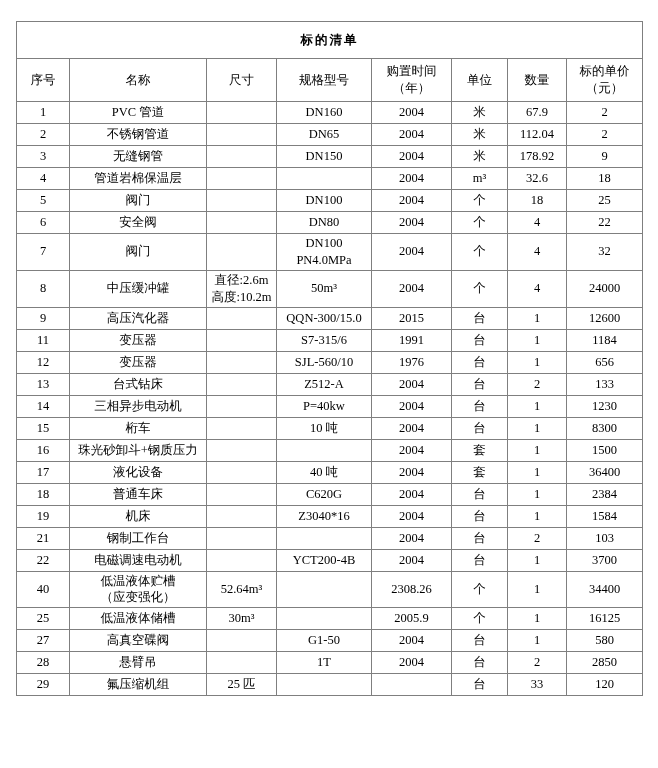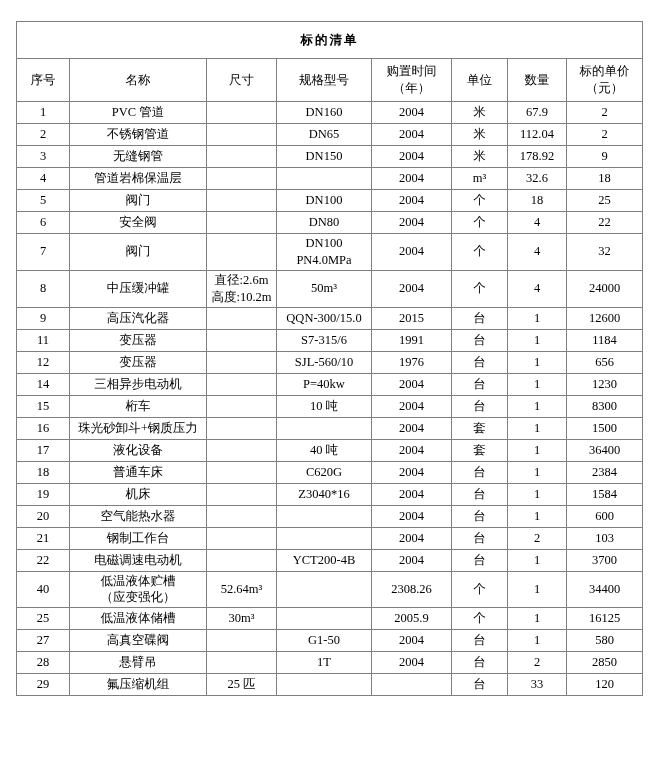--- a/index.html
+++ b/index.html
@@ -198,20 +198,30 @@
             <td>12</td>
             <td>变压器</td>
             <td></td>
             <td>SJL-560/10</td>
             <td>1976</td>
             <td>台</td>
             <td>1</td>
             <td>656</td>
           </tr>
           <tr>
+            <td>13</td>
+            <td>台式钻床</td>
+            <td></td>
+            <td>Z512-A</td>
+            <td>2004</td>
+            <td>台</td>
+            <td>2</td>
+            <td>133</td>
+          </tr>
+          <tr>
             <td>14</td>
             <td>三相异步电动机</td>
             <td></td>
             <td>P=40kw</td>
             <td>2004</td>
             <td>台</td>
             <td>1</td>
             <td>1230</td>
           </tr>
           <tr>
@@ -256,30 +266,20 @@
           </tr>
           <tr>
             <td>19</td>
             <td>机床</td>
             <td></td>
             <td>Z3040*16</td>
             <td>2004</td>
             <td>台</td>
             <td>1</td>
             <td>1584</td>
-          </tr>
-          <tr>
-            <td>20</td>
-            <td>空气能热水器</td>
-            <td></td>
-            <td></td>
-            <td>2004</td>
-            <td>台</td>
-            <td>1</td>
-            <td>600</td>
           </tr>
           <tr>
             <td>21</td>
             <td>钢制工作台</td>
             <td></td>
             <td></td>
             <td>2004</td>
             <td>台</td>
             <td>2</td>
             <td>103</td>

